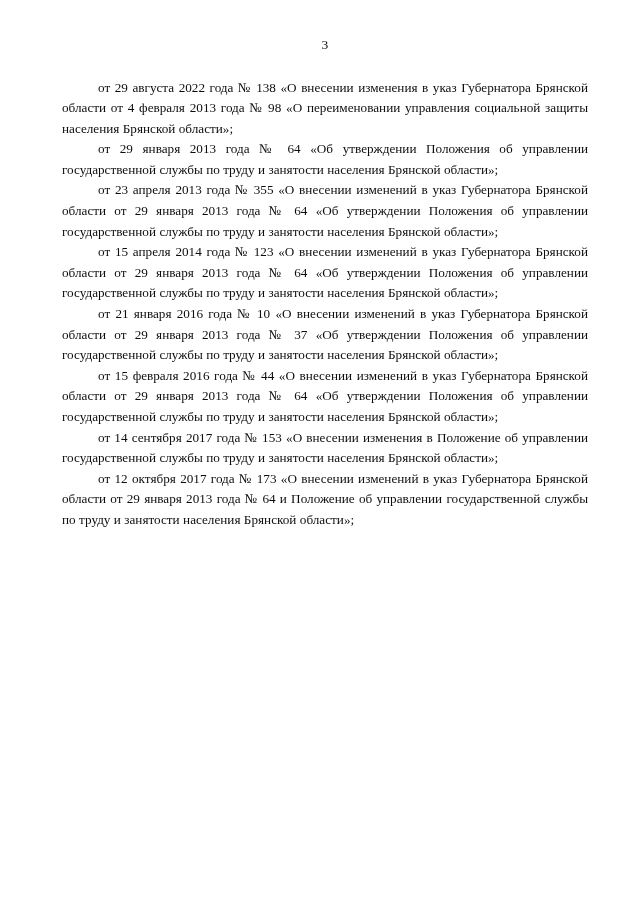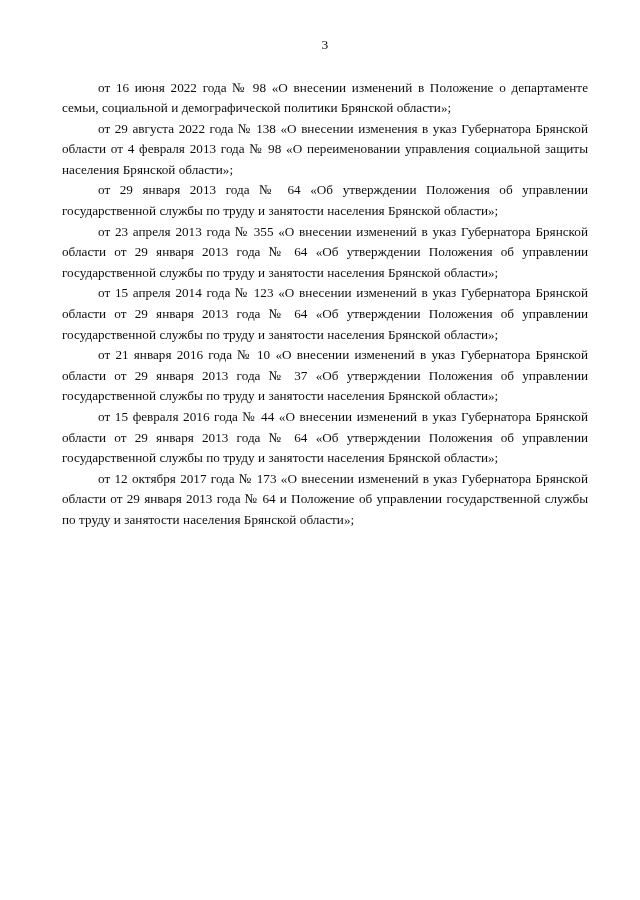--- a/index.html
+++ b/index.html
@@ -41,23 +41,23 @@
   }
 </style>
 </head>
 <body>
 
 <div class="page">
 
   <div class="page-number">3</div>
 
   <div class="body-text">
-    <p>от 16 июня 2022 года № 98 «О внесении изменений в Положение о департаменте семьи, социальной и демографической политики Брянской области»;</p>
     <p>от 29 августа 2022 года № 138 «О внесении изменения в указ Губернатора Брянской области от 4 февраля 2013 года № 98 «О переименовании управления социальной защиты населения Брянской области»;</p>
     <p>от 29 января 2013 года № 64 «Об утверждении Положения об управлении государственной службы по труду и занятости населения Брянской области»;</p>
     <p>от 23 апреля 2013 года № 355 «О внесении изменений в указ Губернатора Брянской области от 29 января 2013 года № 64 «Об утверждении Положения об управлении государственной службы по труду и занятости населения Брянской области»;</p>
     <p>от 15 апреля 2014 года № 123 «О внесении изменений в указ Губернатора Брянской области от 29 января 2013 года № 64 «Об утверждении Положения об управлении государственной службы по труду и занятости населения Брянской области»;</p>
     <p>от 21 января 2016 года № 10 «О внесении изменений в указ Губернатора Брянской области от 29 января 2013 года № 37 «Об утверждении Положения об управлении государственной службы по труду и занятости населения Брянской области»;</p>
     <p>от 15 февраля 2016 года № 44 «О внесении изменений в указ Губернатора Брянской области от 29 января 2013 года № 64 «Об утверждении Положения об управлении государственной службы по труду и занятости населения Брянской области»;</p>
+    <p>от 14 сентября 2017 года № 153 «О внесении изменения в Положение об управлении государственной службы по труду и занятости населения Брянской области»;</p>
     <p>от 12 октября 2017 года № 173 «О внесении изменений в указ Губернатора Брянской области от 29 января 2013 года № 64 и Положение об управлении государственной службы по труду и занятости населения Брянской области»;</p>
   </div>
 
 </div>
 
 </body></html>

